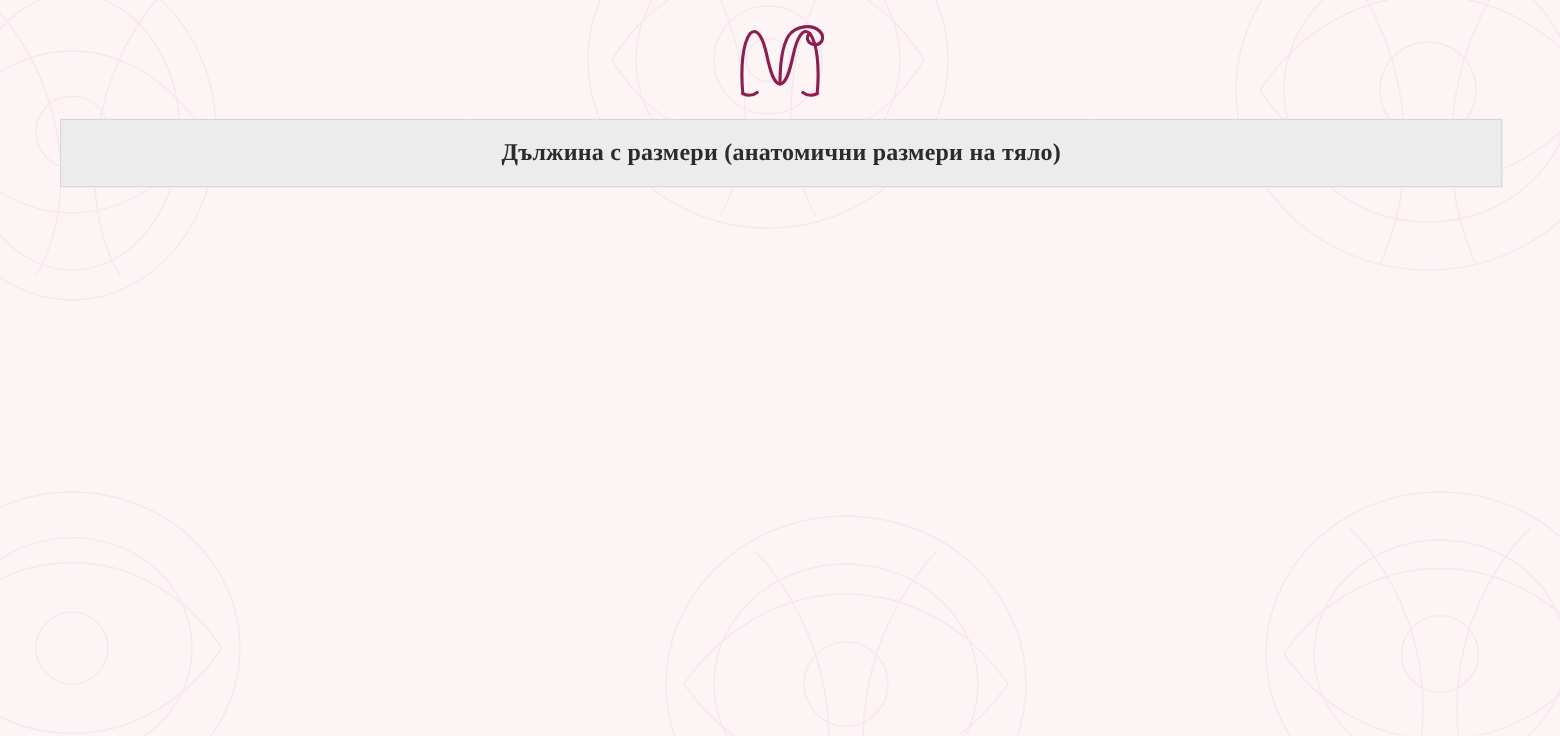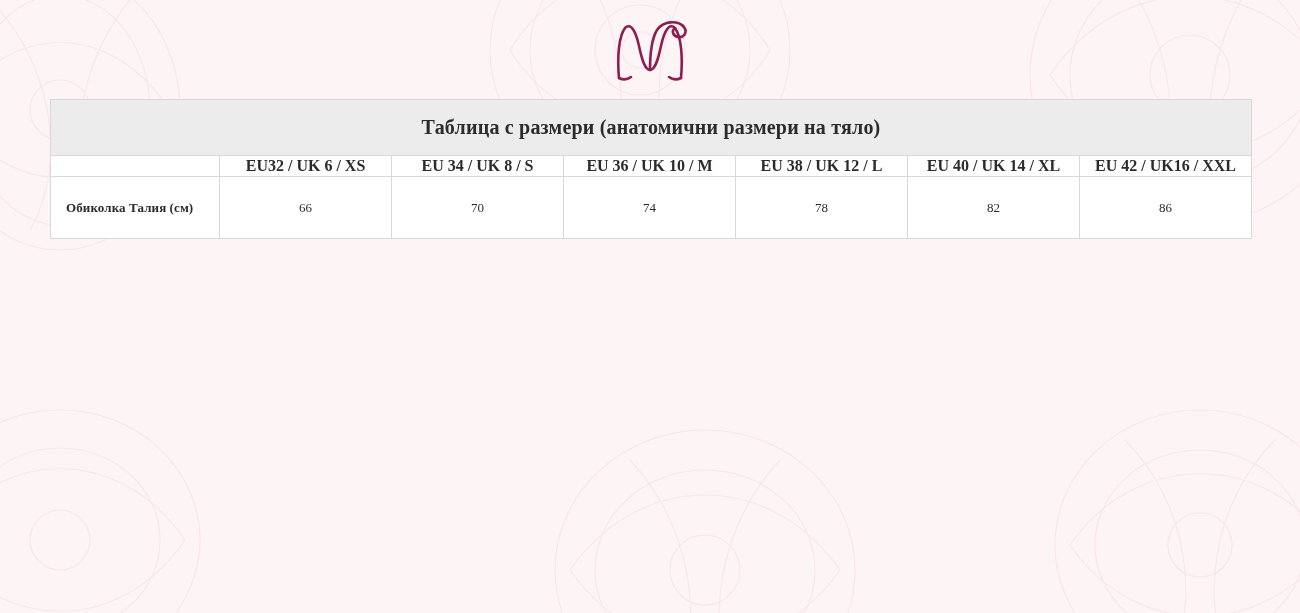--- a/index.html
+++ b/index.html
@@ -169,37 +169,19 @@
       <col class="c0">
         <col class="cN">
         <col class="cN">
         <col class="cN">
         <col class="cN">
         <col class="cN">
         <col class="cN">
     </colgroup>
     <thead>
       <tr>
-        <th class="title-cell" colspan="7">Таблица с размери (анатомични размери на тяло)</th>
-      </tr>
-      <tr class="head-row-tr">
-        <th class="corner"></th>
-        <th>EU32 / UK 6 / XS</th>
-        <th>EU 34 / UK 8 / S</th>
-        <th>EU 36 / UK 10 / M</th>
-        <th>EU 38 / UK 12 / L</th>
-        <th>EU 40 / UK 14 / XL</th>
-        <th>EU 42 / UK16 / XXL</th>
+        <th class="title-cell" colspan="7">Дължина с размери (анатомични размери на тяло)</th>
       </tr>
     </thead>
     <tbody>
-      <tr>
-        <td class="row-label">Обиколка Талия (см)</td>
-        <td>66</td>
-        <td>70</td>
-        <td>74</td>
-        <td>78</td>
-        <td>82</td>
-        <td>86</td>
-      </tr>
     </tbody>
   </table>
 </div>
 
 </body></html>

